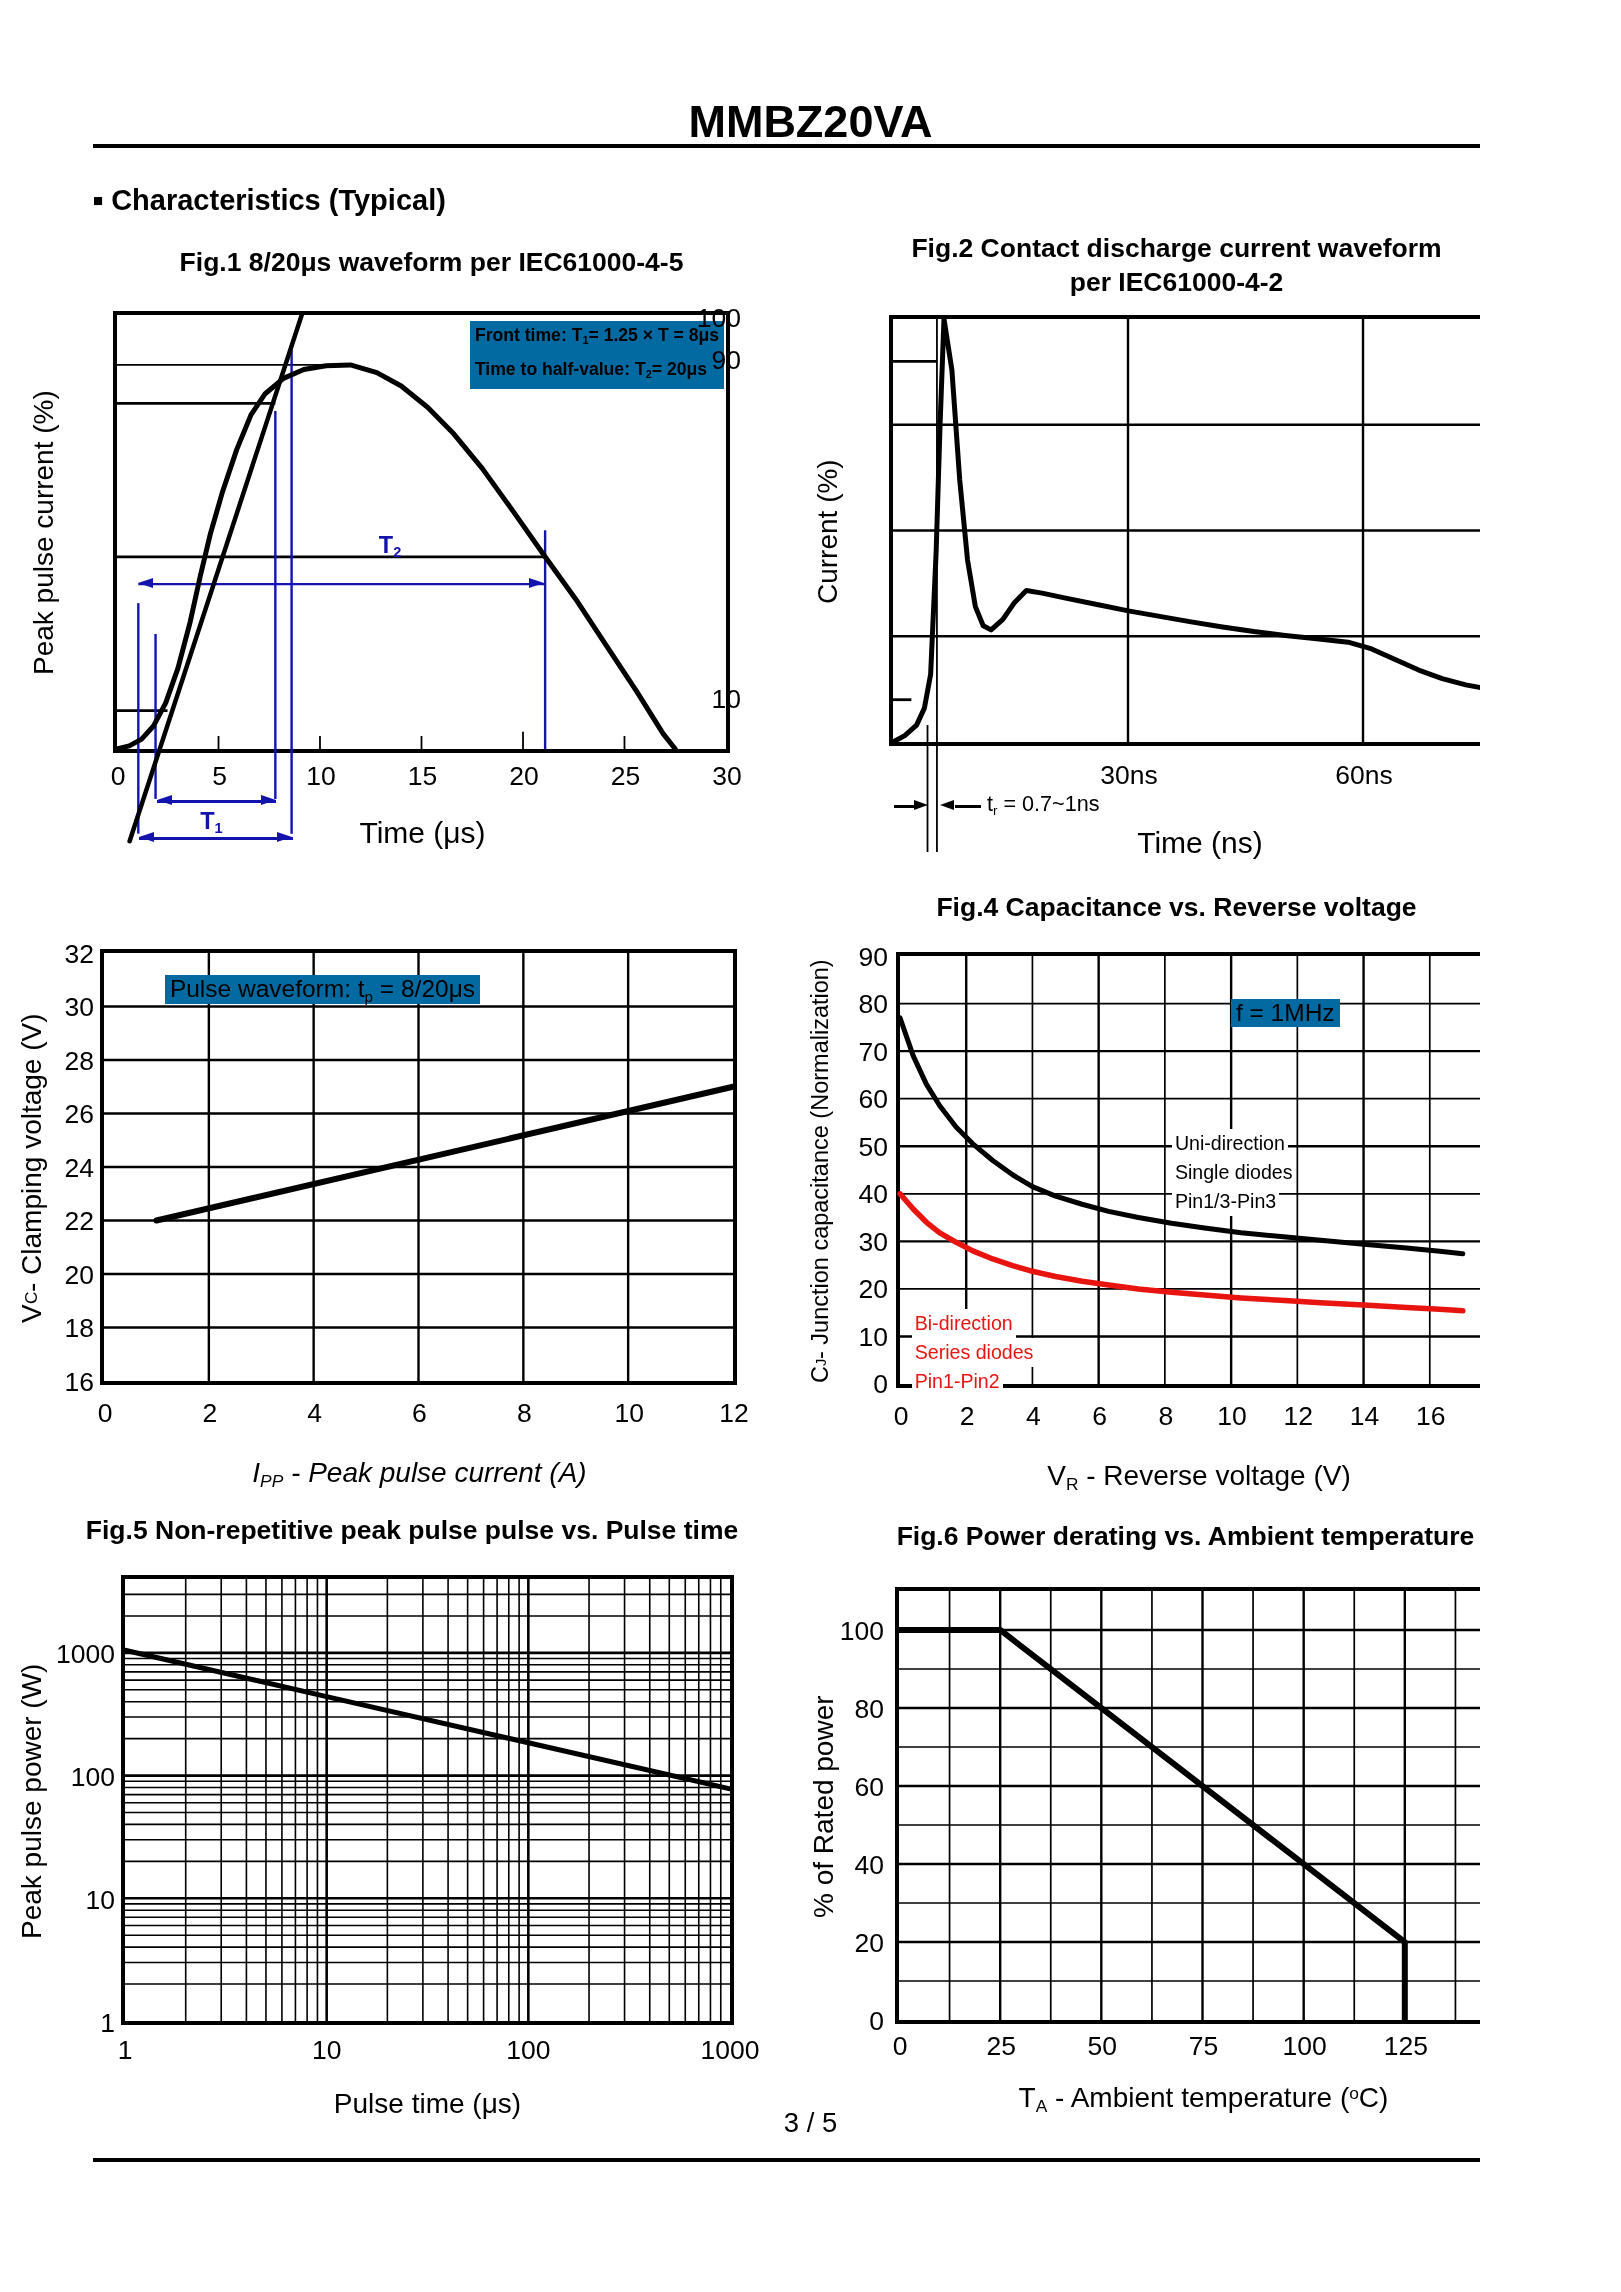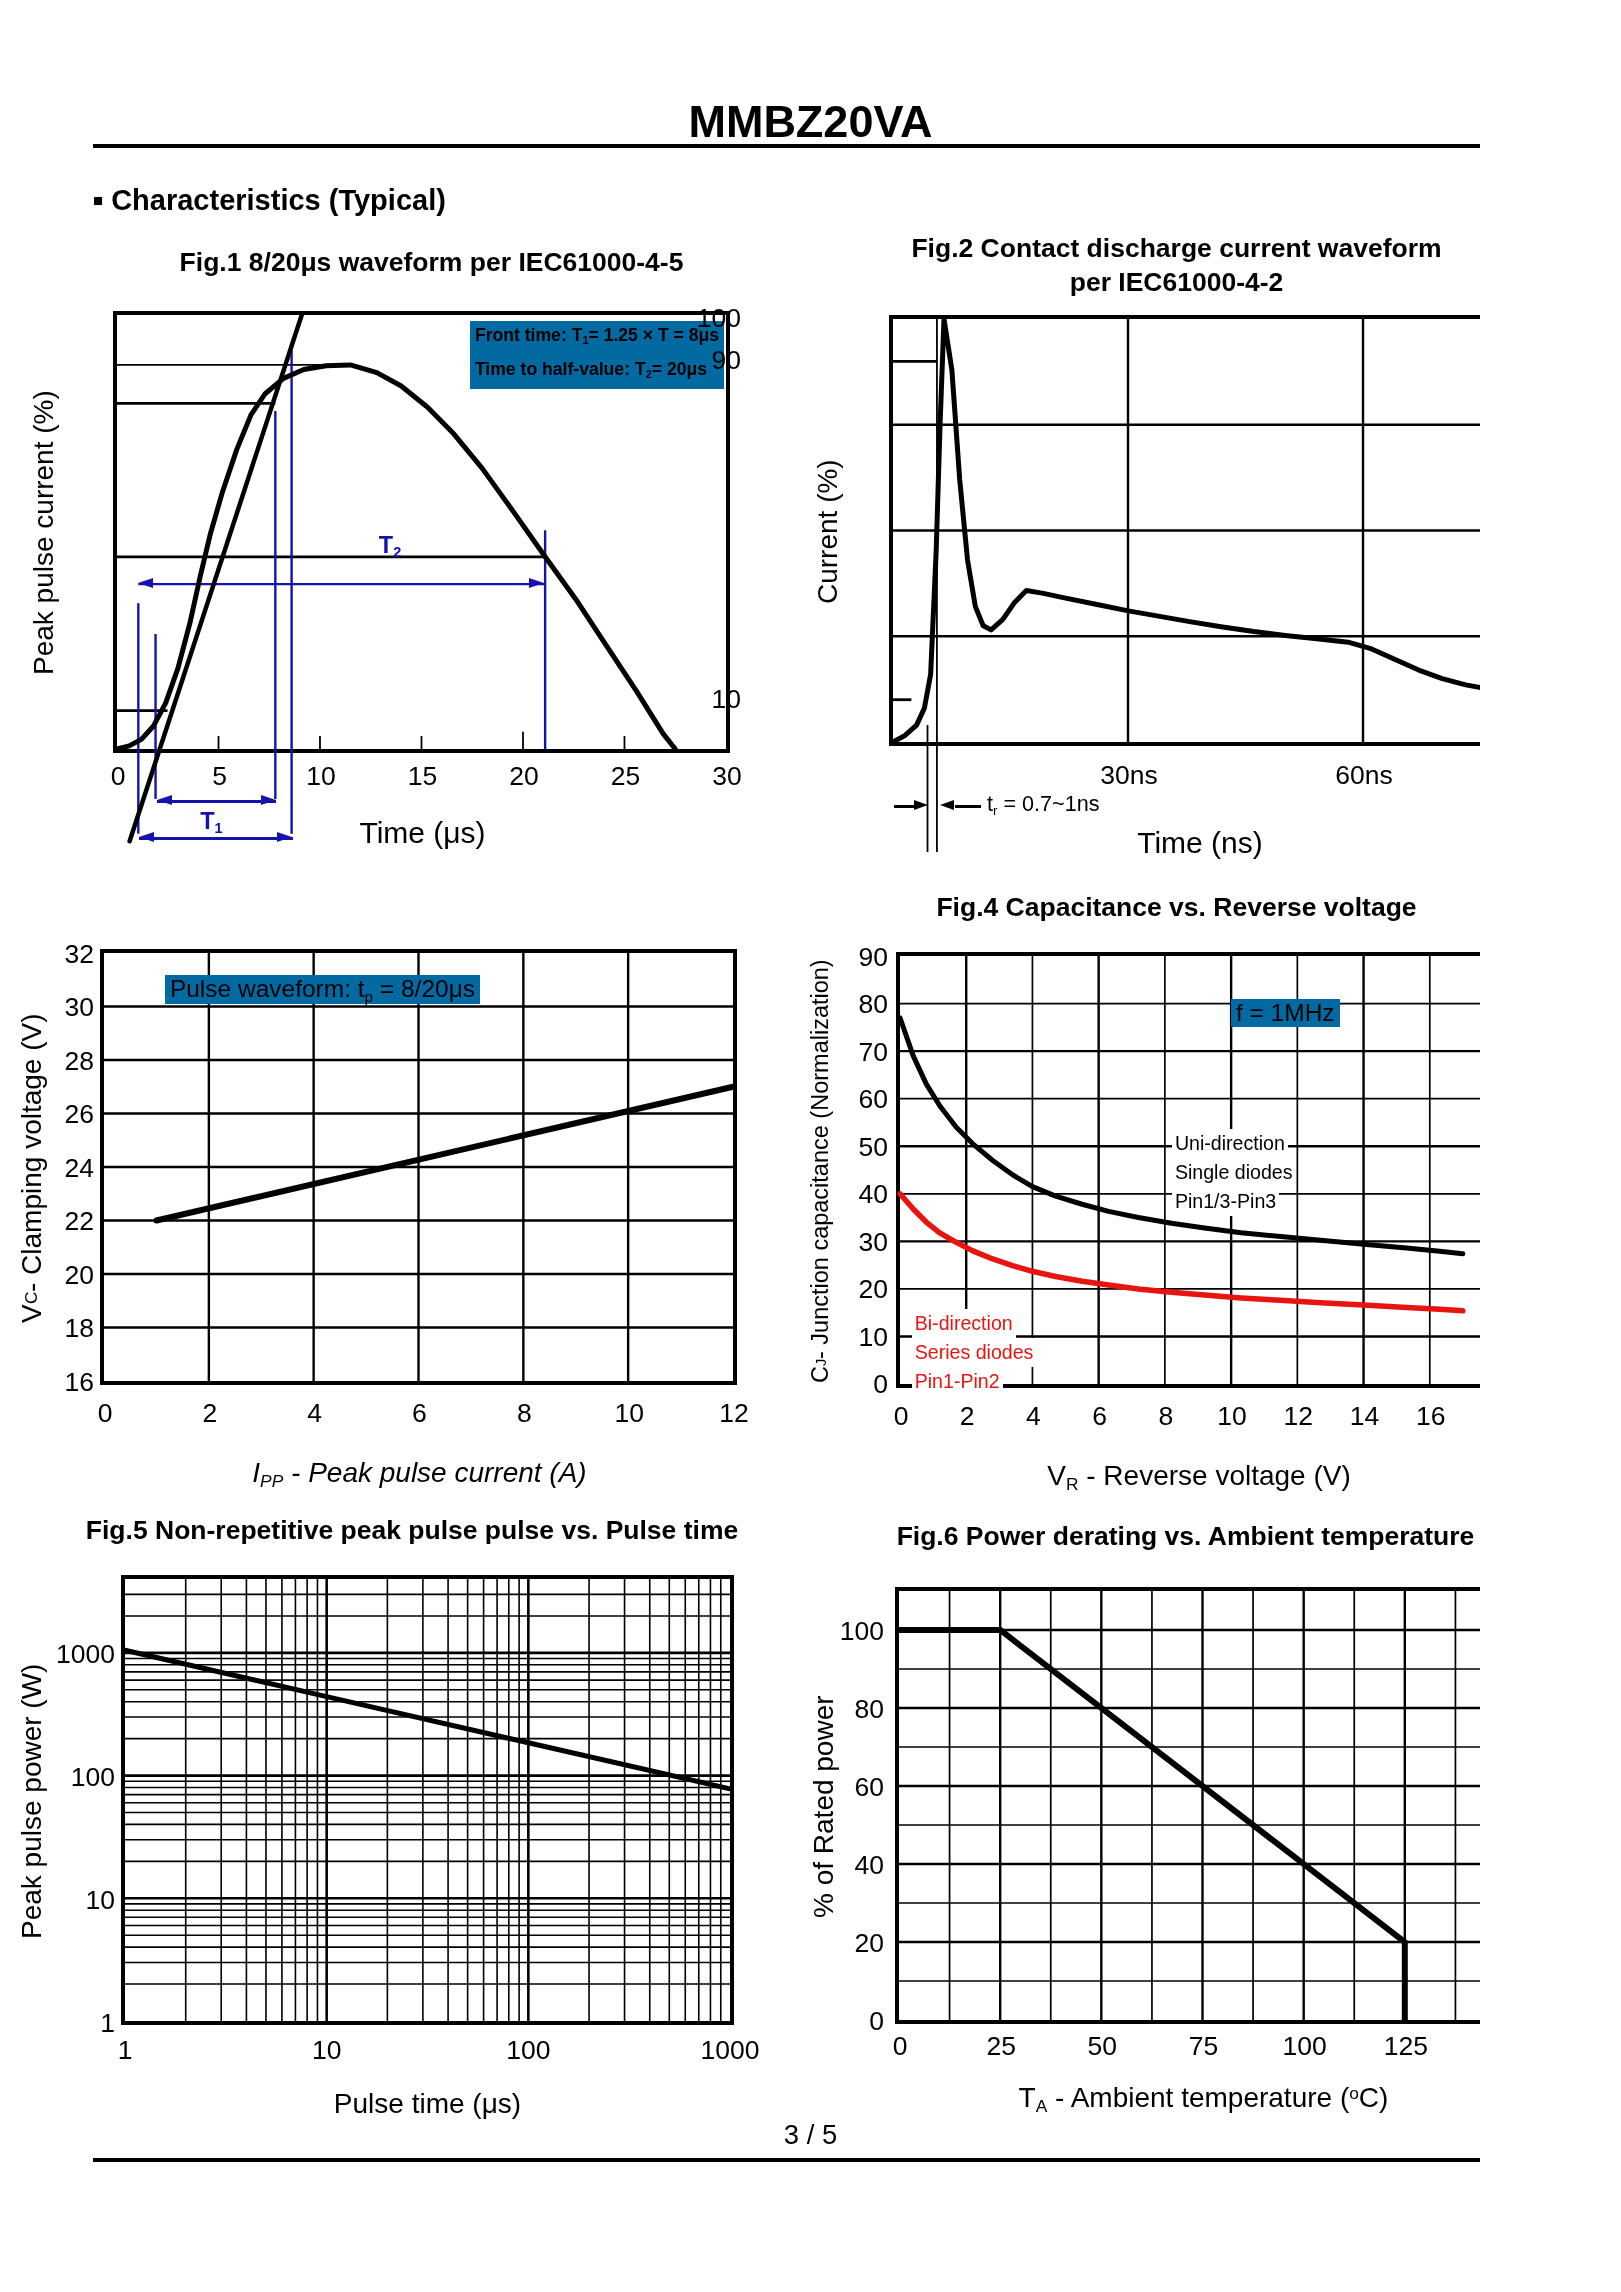--- a/index.html
+++ b/index.html
@@ -389,17 +389,17 @@
       <span class="xtick">0</span>
       <span class="xtick">25</span>
       <span class="xtick">50</span>
       <span class="xtick">75</span>
       <span class="xtick">100</span>
       <span class="xtick">125</span>
       <span class="xtick">150</span>
     </div>
   <div class="xlab" style="left:900px;top:2082px;width:607px;"><span>T</span><span class="r-sub">A</span><span> - Ambient temperature (</span><span class="r-sup">o</span><span>C)</span></div>
 
-  <div class="abs ctr" style="left:0;top:2107px;width:1621px;font-size:27.4px;margin-top:12px;">3 / 5</div>
+  <div class="abs ctr" style="left:0;top:2107px;width:1621px;font-size:27.4px;">3 / 5</div>
   <div class="rule" style="left:93px;top:2158px;width:1438px;"></div>
 
 </div>
 
 
 </body></html>

